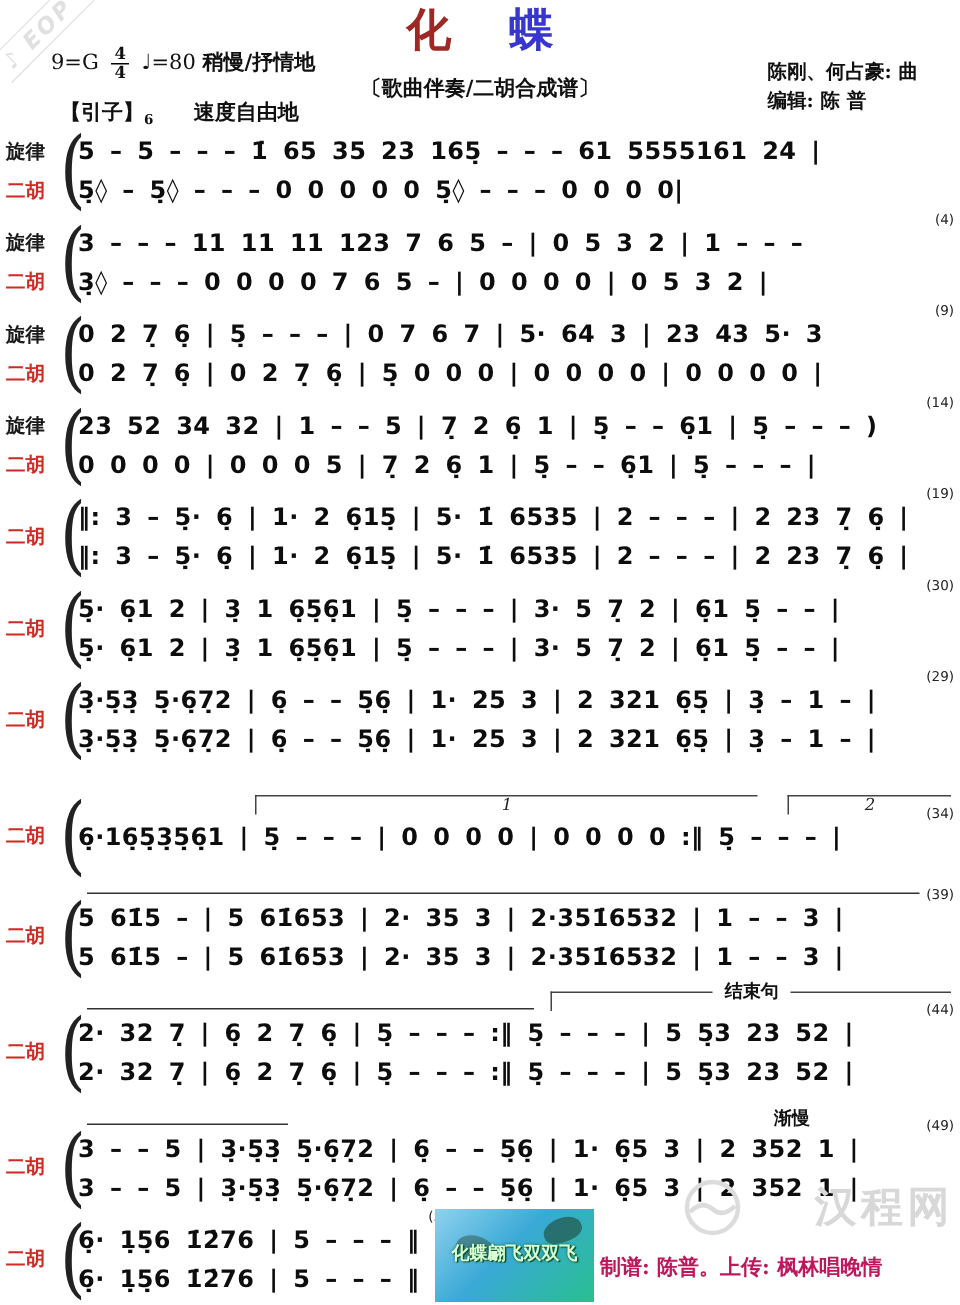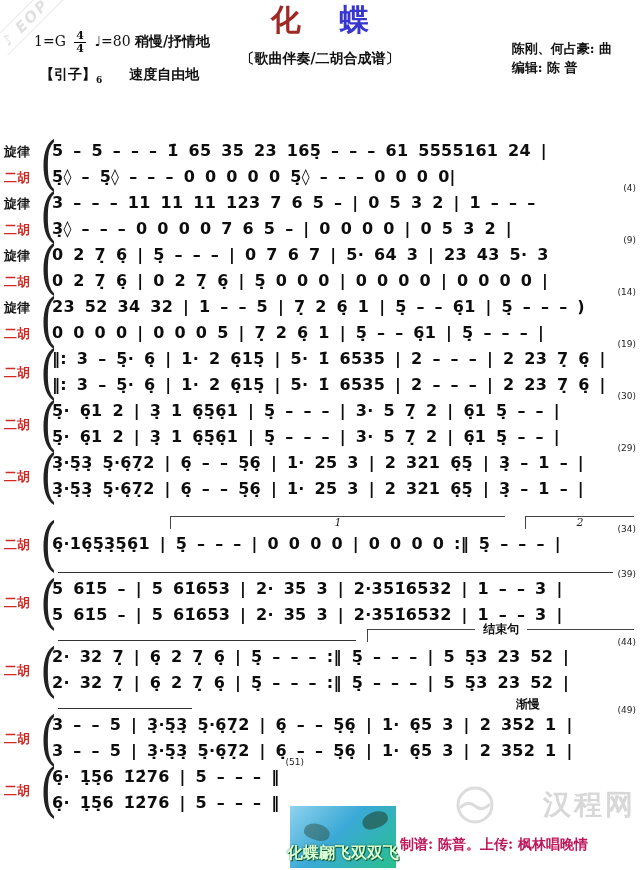--- a/index.html
+++ b/index.html
@@ -26,21 +26,21 @@
   .subtitle{position:absolute;top:50px;left:0;right:0;text-align:center;
     font-size:14px;font-weight:bold;font-family:"DejaVu Serif",serif;}
   .composers{position:absolute;right:28px;top:40px;font-size:13px;font-weight:bold;
     font-family:"DejaVu Serif",serif;line-height:1.45;text-align:left;}
   .intro{position:absolute;left:40px;top:66px;font-size:14px;font-weight:bold;
     font-family:"DejaVu Serif",serif;}
   .intro sub{font-size:9px;}
   .intro .intro-tempo{margin-left:22px;}
   
   #systems{position:absolute;top:88px;left:4px;right:4px;bottom:4px;
-    display:flex;flex-direction:column;justify-content:center;}
+    display:flex;flex-direction:column;justify-content:space-between;}
   .system{position:relative;}
   .system.has-ann{padding-top:16px;}
   .system.has-over{padding-top:6px;}
   .sysbody{display:flex;align-items:center;}
   .labels{width:36px;height:52px;display:flex;flex-direction:column;
     justify-content:space-around;align-items:flex-start;
     font-size:13px;font-weight:bold;font-family:"DejaVu Serif",serif;flex:0 0 36px;}
   .lbl{line-height:1;white-space:nowrap;}
   .lbl.solo{margin:auto 0;}
   .brace{width:12px;flex:0 0 12px;font-size:44px;line-height:52px;color:#222;
@@ -65,44 +65,44 @@
   .ann-slow{top:-16px;right:96px;font-size:12px;font-weight:bold;}
   .over{position:absolute;top:-4px;border-top:1px solid #333;height:0;}
   
   .thumb{position:absolute;left:290px;top:806px;width:106px;height:62px;z-index:3;
     background:linear-gradient(135deg,#8fd2ee 0%,#3aa9d6 45%,#28c08e 100%);
     display:flex;align-items:flex-end;justify-content:center;}
   .thumb .wing{position:absolute;width:26px;height:16px;border-radius:50% 50% 40% 40%;
     background:rgba(30,60,40,0.55);}
   .thumb .wing.w1{right:8px;top:6px;transform:rotate(-20deg);}
   .thumb .wing.w2{left:14px;top:18px;transform:rotate(15deg);background:rgba(40,70,50,0.45);}
-  .thumb-caption{font-family:"DejaVu Serif",serif;font-size:16px;font-weight:bold;
+  .thumb-caption{font-family:"DejaVu Serif",serif;font-size:12px;font-weight:bold;
     color:#d9ffd2;text-shadow:0 0 2px #0a5a32,1px 1px 0 #0a5a32;white-space:nowrap;
-    margin-bottom:4px;z-index:2;}
+    margin-bottom:24px;z-index:2;}
   .credits{position:absolute;left:400px;top:836px;font-size:14px;font-weight:bold;
     font-family:"DejaVu Serif",serif;color:#be185d;z-index:4;white-space:nowrap;}
   .sitemark{position:absolute;right:4px;top:784px;z-index:1;display:flex;align-items:center;
     color:#d8d8d8;font-family:"DejaVu Serif",serif;font-size:28px;font-weight:bold;
     letter-spacing:3px;gap:43px;}
   .sitemark svg{margin-right:4px;}
 </style>
 </head>
 <body>
 
 <div class="eop">
   <span>♪ EOP ♪</span>
 </div>
 
 <h1 class="title">
   <span class="title-char" style="color: rgb(158, 40, 36);">化</span>
   <span class="title-char" style="color: rgb(55, 55, 207);">蝶</span>
 </h1>
 
 <div class="meta">
-  <span>1=G</span>
+  <span>9=G</span>
   <span class="frac">
     <i>4</i>
     <i>4</i>
   </span>
   <span>♩=80</span>
   <span class="expr">稍慢/抒情地</span>
 </div>
 
 <div class="subtitle">〔歌曲伴奏/二胡合成谱〕</div>
 

